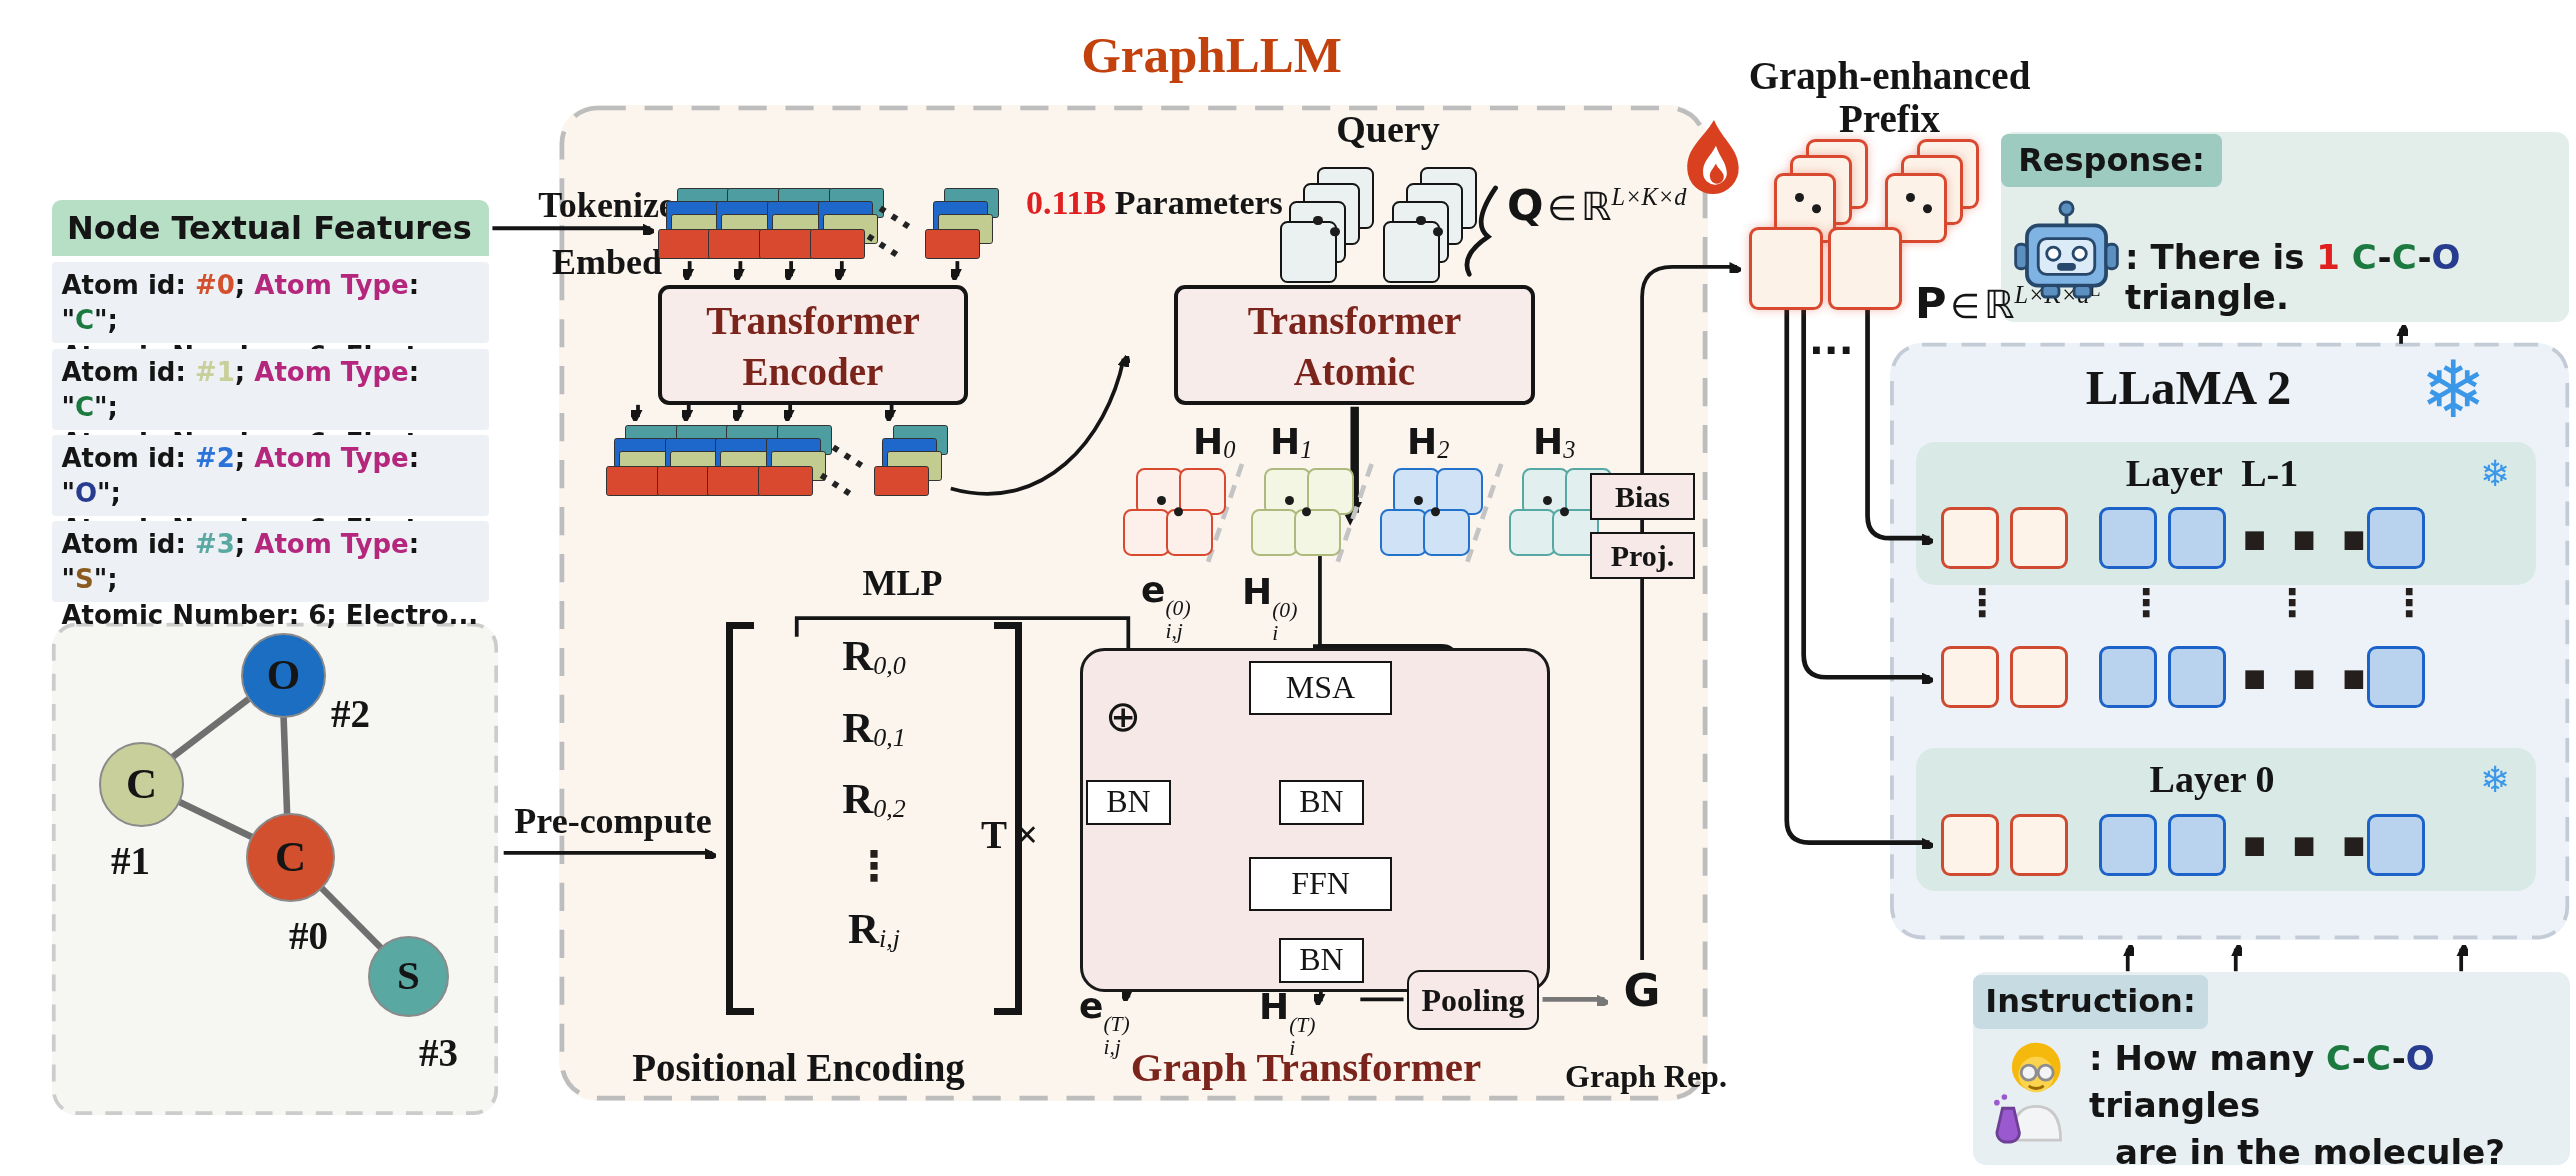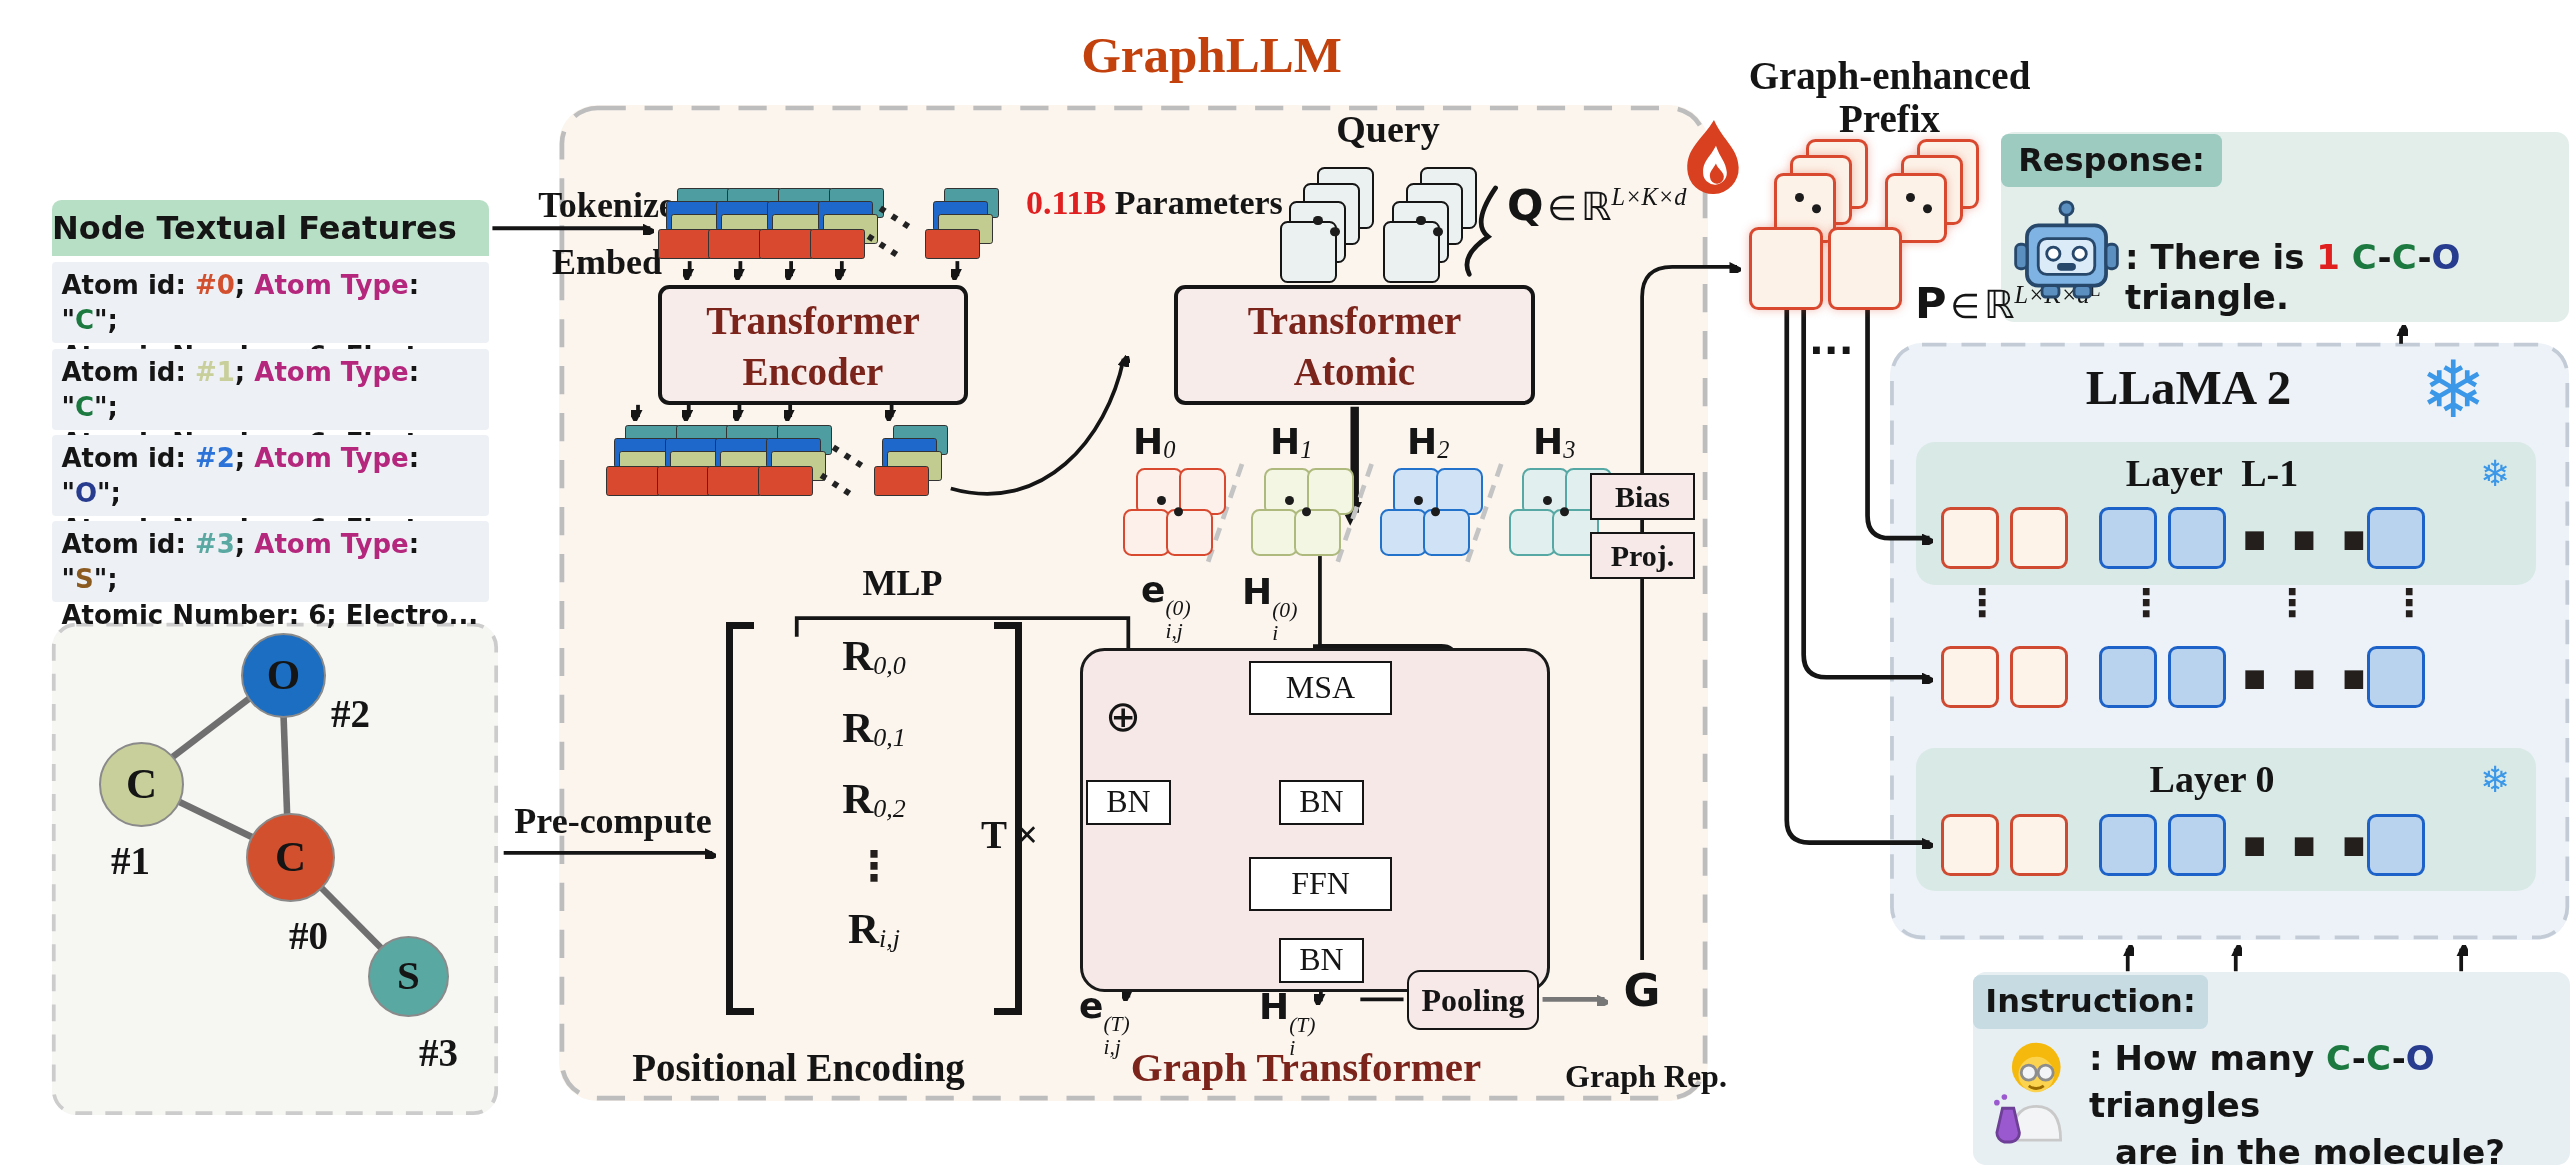--- a/index.html
+++ b/index.html
@@ -19,21 +19,21 @@
 
   
   .gllm-title{left:1033px;top:26px;width:357px;font:700 51px "Liberation Serif",serif;color:#c2410c;text-align:center}
   .params{left:1026px;top:184px;font:700 34px "Liberation Serif",serif}
   .params .red{color:#e02020}
   .lbl-serif{font:700 38px "Liberation Serif",serif}
   .darkred{color:#7b241c}
 
   
   .feat-hd{left:52px;top:200px;width:437px;height:56px;background:#b7dfc5;border-radius:9.4px 9.4px 0 0;
-           font:700 32px "DejaVu Sans",sans-serif;line-height:56px;box-sizing:border-box}
+           font:700 32px "DejaVu Sans",sans-serif;line-height:56px;padding-left:15px;box-sizing:border-box}
   .feat-row{left:52px;width:437px;height:81px;background:#edf1f5;border-radius:3.8px;
             font:600 26px "DejaVu Sans",sans-serif;line-height:1.38;padding:5.6px 9.4px;box-sizing:border-box}
   .feat-row .key{color:#b5267d}
   .feat-row b{font-weight:800}
 
   
   .tbox{background:#f8eceb;border:4.7px solid #151515;border-radius:11.3px;color:#7b241c;
         font:700 39px "Liberation Serif",serif;text-align:center;padding-top:5.6px;box-sizing:border-box;line-height:1.32}
   .wbox{background:#fff;border:2.8px solid #151515;text-align:center;font:400 32px "Liberation Serif",serif;box-sizing:border-box}
   .pkbox{background:#f6e9e8;border:2.8px solid #151515;text-align:center;box-sizing:border-box}
@@ -311,21 +311,21 @@
     <span class="mvar-big">Q</span>
     <span class="min">∈</span>
     <span class="bb">ℝ</span><sup class="mexp">L×K×d</sup>
   </div>
 
   <div class="abs tbox" style="left:1174px;top:285px;width:361px;height:120px">
     <div>Transformer</div>
     <div>Atomic</div>
   </div>
 
-  <div class="abs" style="left:1133px;top:421px"><span class="mvar">H</span><sub class="msub">0</sub></div>
+  <div class="abs" style="left:1193px;top:421px"><span class="mvar">H</span><sub class="msub">0</sub></div>
   <div class="abs" style="left:1270px;top:421px"><span class="mvar">H</span><sub class="msub">1</sub></div>
   <div class="abs" style="left:1407px;top:421px"><span class="mvar">H</span><sub class="msub">2</sub></div>
   <div class="abs" style="left:1533px;top:421px"><span class="mvar">H</span><sub class="msub">3</sub></div>
 
   <div class="abs hgroup hg0" style="left:1123px;top:468px">
       <i class="hc c1"></i>
       <i class="hc c2"></i>
       <i class="hc c3"></i>
       <i class="hc c4"></i>
       <b class="dd" style="left:34px;top:28px"></b>

